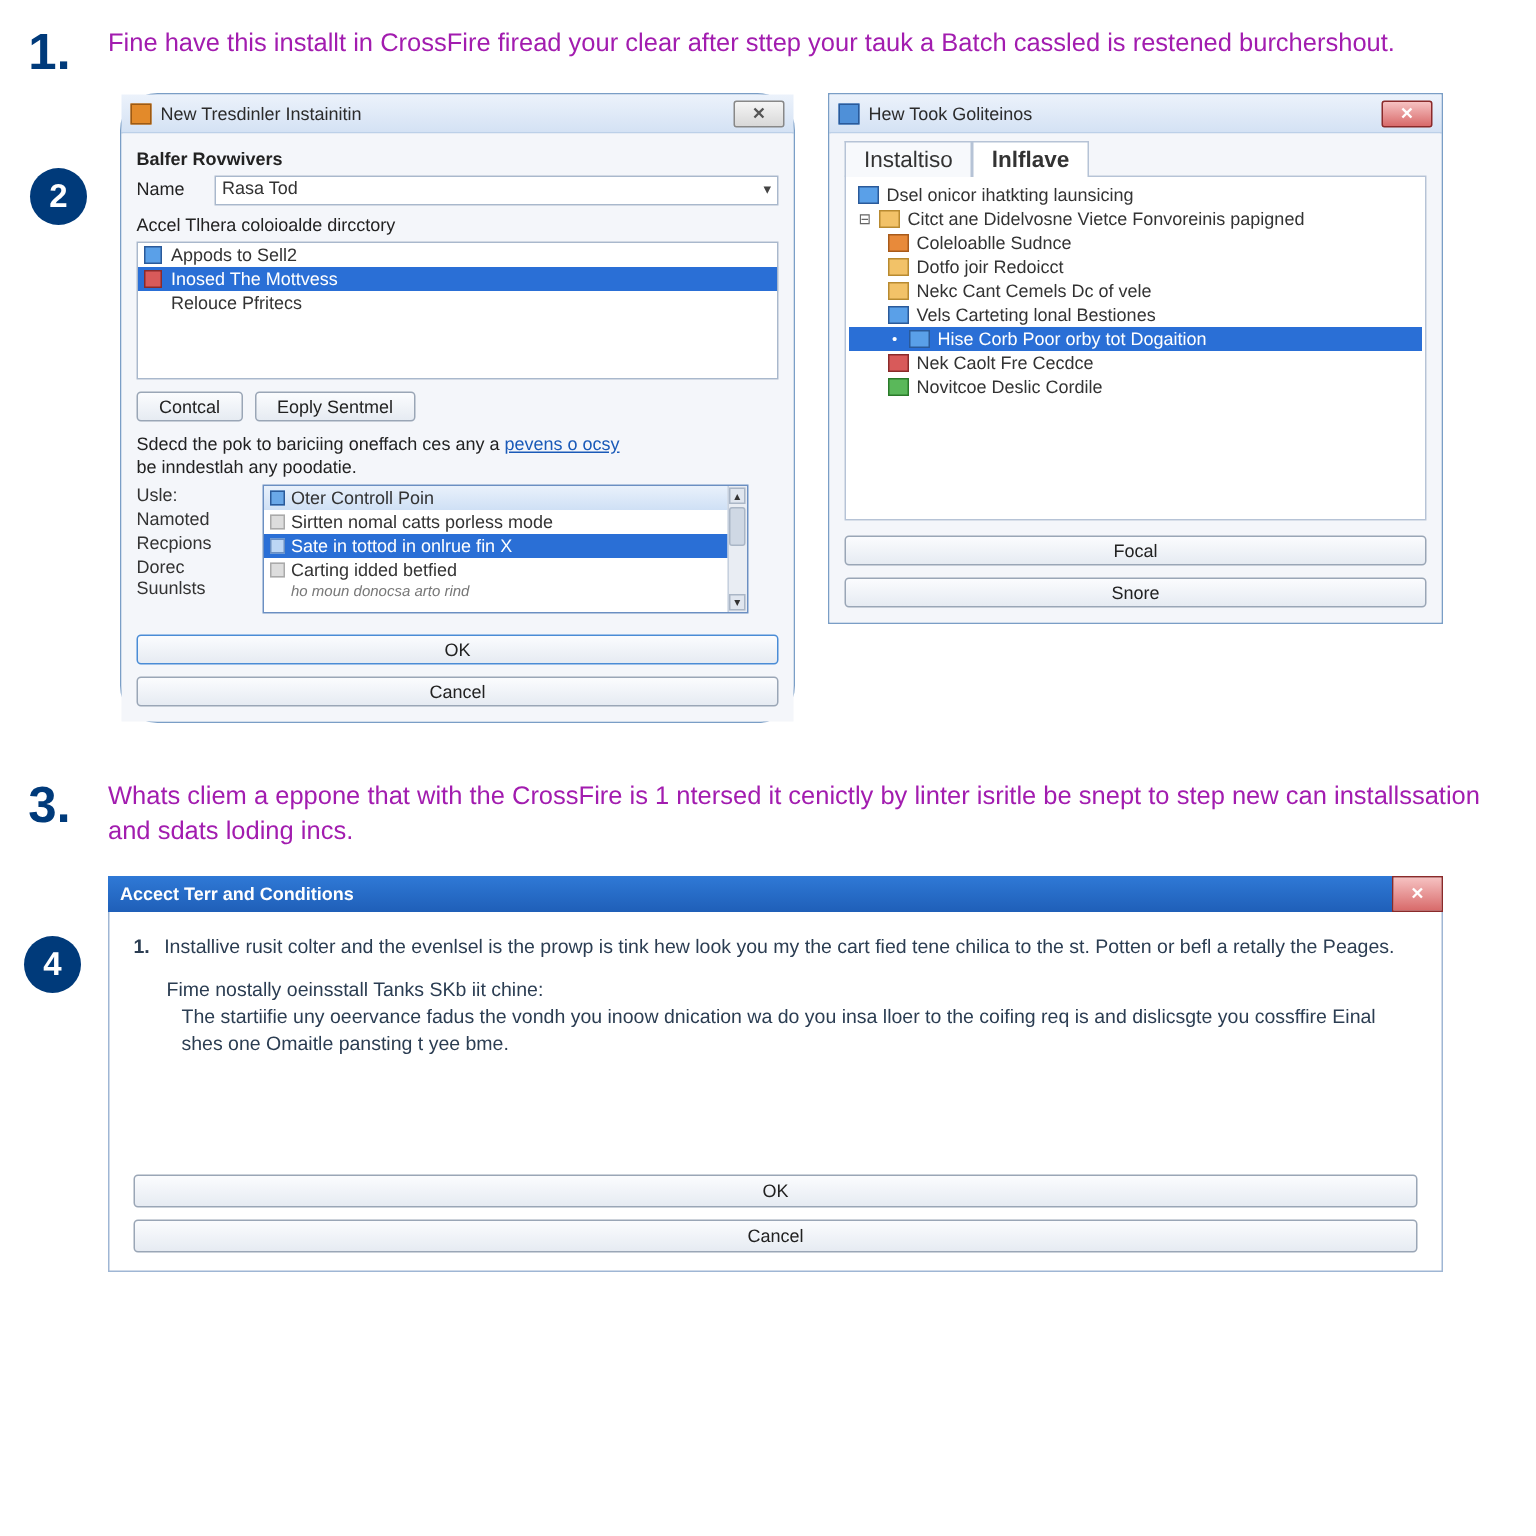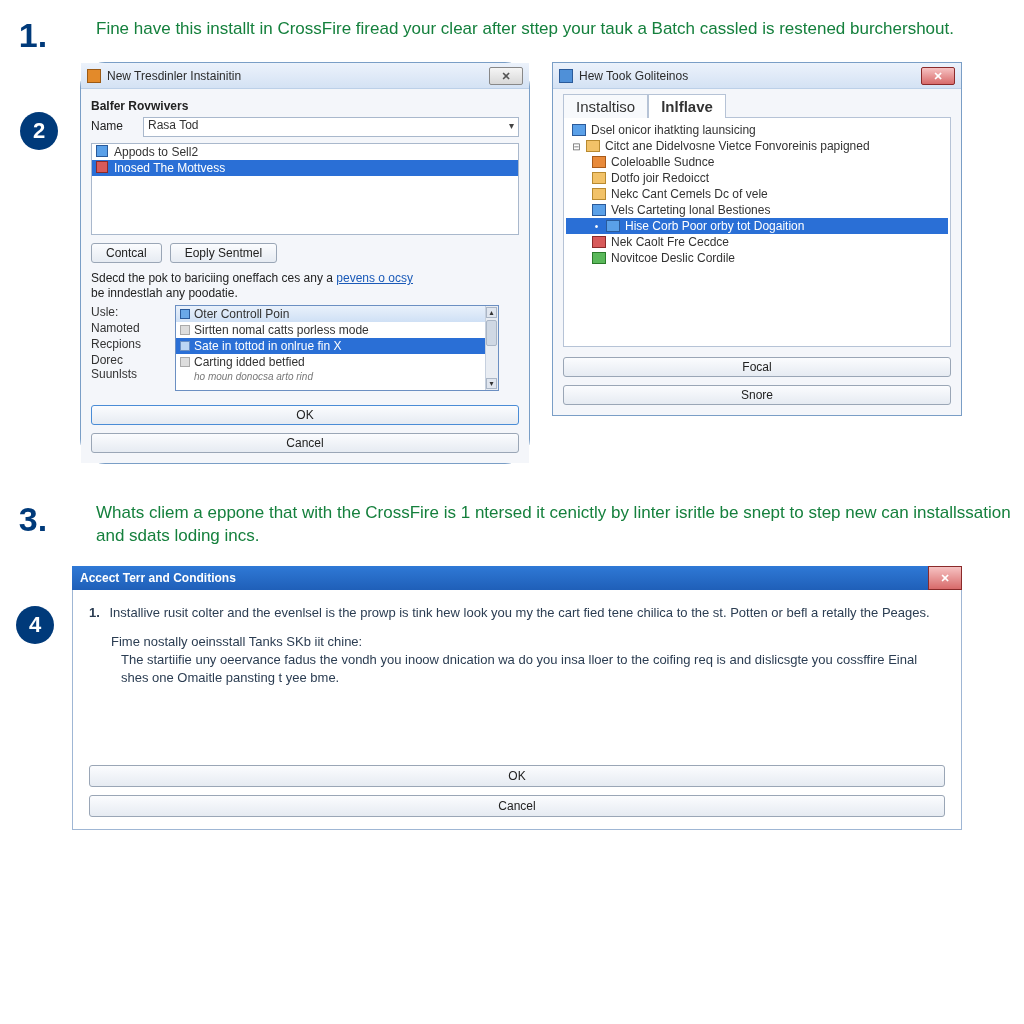--- a/index.html
+++ b/index.html
@@ -30,21 +30,21 @@
     border-radius: 50%;
     background: #003a7a;
     color: #fff;
     font-size: 22px;
     font-weight: 700;
     display: flex;
     align-items: center;
     justify-content: center;
     flex-shrink: 0;
   }
-  .step-text { font-size: 17px; line-height: 1.35; color: #15803d; max-width: 920px; margin-left: 24px; }
+  .step-text { font-size: 17px; line-height: 1.35; color: #a21caf; max-width: 920px; }
 
   .screens-row {
     display: flex;
     align-items: flex-start;
     gap: 22px;
     margin-left: 8px;
     margin-bottom: 38px;
   }
 
   
@@ -104,21 +104,21 @@
     content:"▾"; position:absolute; right:4px; top:2px; font-size:10px; color:#444;
   }
 
   .listbox {
     border:1px solid #a9b8cc;
     background:#fff;
     height:92px;
     overflow:hidden;
     font-size:12px;
   }
-  .listitem { display:flex; gap:6px; padding:1px 4px; }
+  .listitem { display:flex; align-items:center; gap:6px; padding:1px 4px; }
   .listitem.sel { background:#2a6fd6; color:#fff; }
   .li-icon { width:12px; height:12px; background:#5aa0e8; border:1px solid #2a5a9a; }
   .li-icon.red { background:#d85a5a; border-color:#8a2a2a; }
 
   .btn {
     border:1px solid #9aa6b6;
     background:linear-gradient(#fbfcfe,#e6ebf2);
     padding:2px 14px;
     font-size:12px;
     border-radius:3px;
@@ -214,28 +214,32 @@
     <div class="dlg-body">
       <div class="label" style="font-weight:600;">Balfer Rovwivers</div>
 
       <div class="field-row">
         <span class="label" style="width:46px;">Name</span>
         <div class="combo">
           <span>Rasa Tod</span>
         </div>
       </div>
 
+      <div class="label">Accel Tlhera coloioalde dircctory</div>
       <div class="listbox">
         <div class="listitem">
           <span class="li-icon"></span>
           <span>Appods to Sell2</span>
         </div>
         <div class="listitem sel">
           <span class="li-icon red"></span>
           <span>Inosed The Mottvess</span>
+        </div>
+        <div class="listitem">
+          <span style="padding-left:18px;">Relouce Pfritecs</span>
         </div>
       </div>
 
       <div class="btn-row">
         <div class="btn">Contcal</div>
         <div class="btn">Eoply Sentmel</div>
       </div>
 
       <div class="helptext">
         <span>Sdecd the pok to bariciing oneffach ces any a</span>

